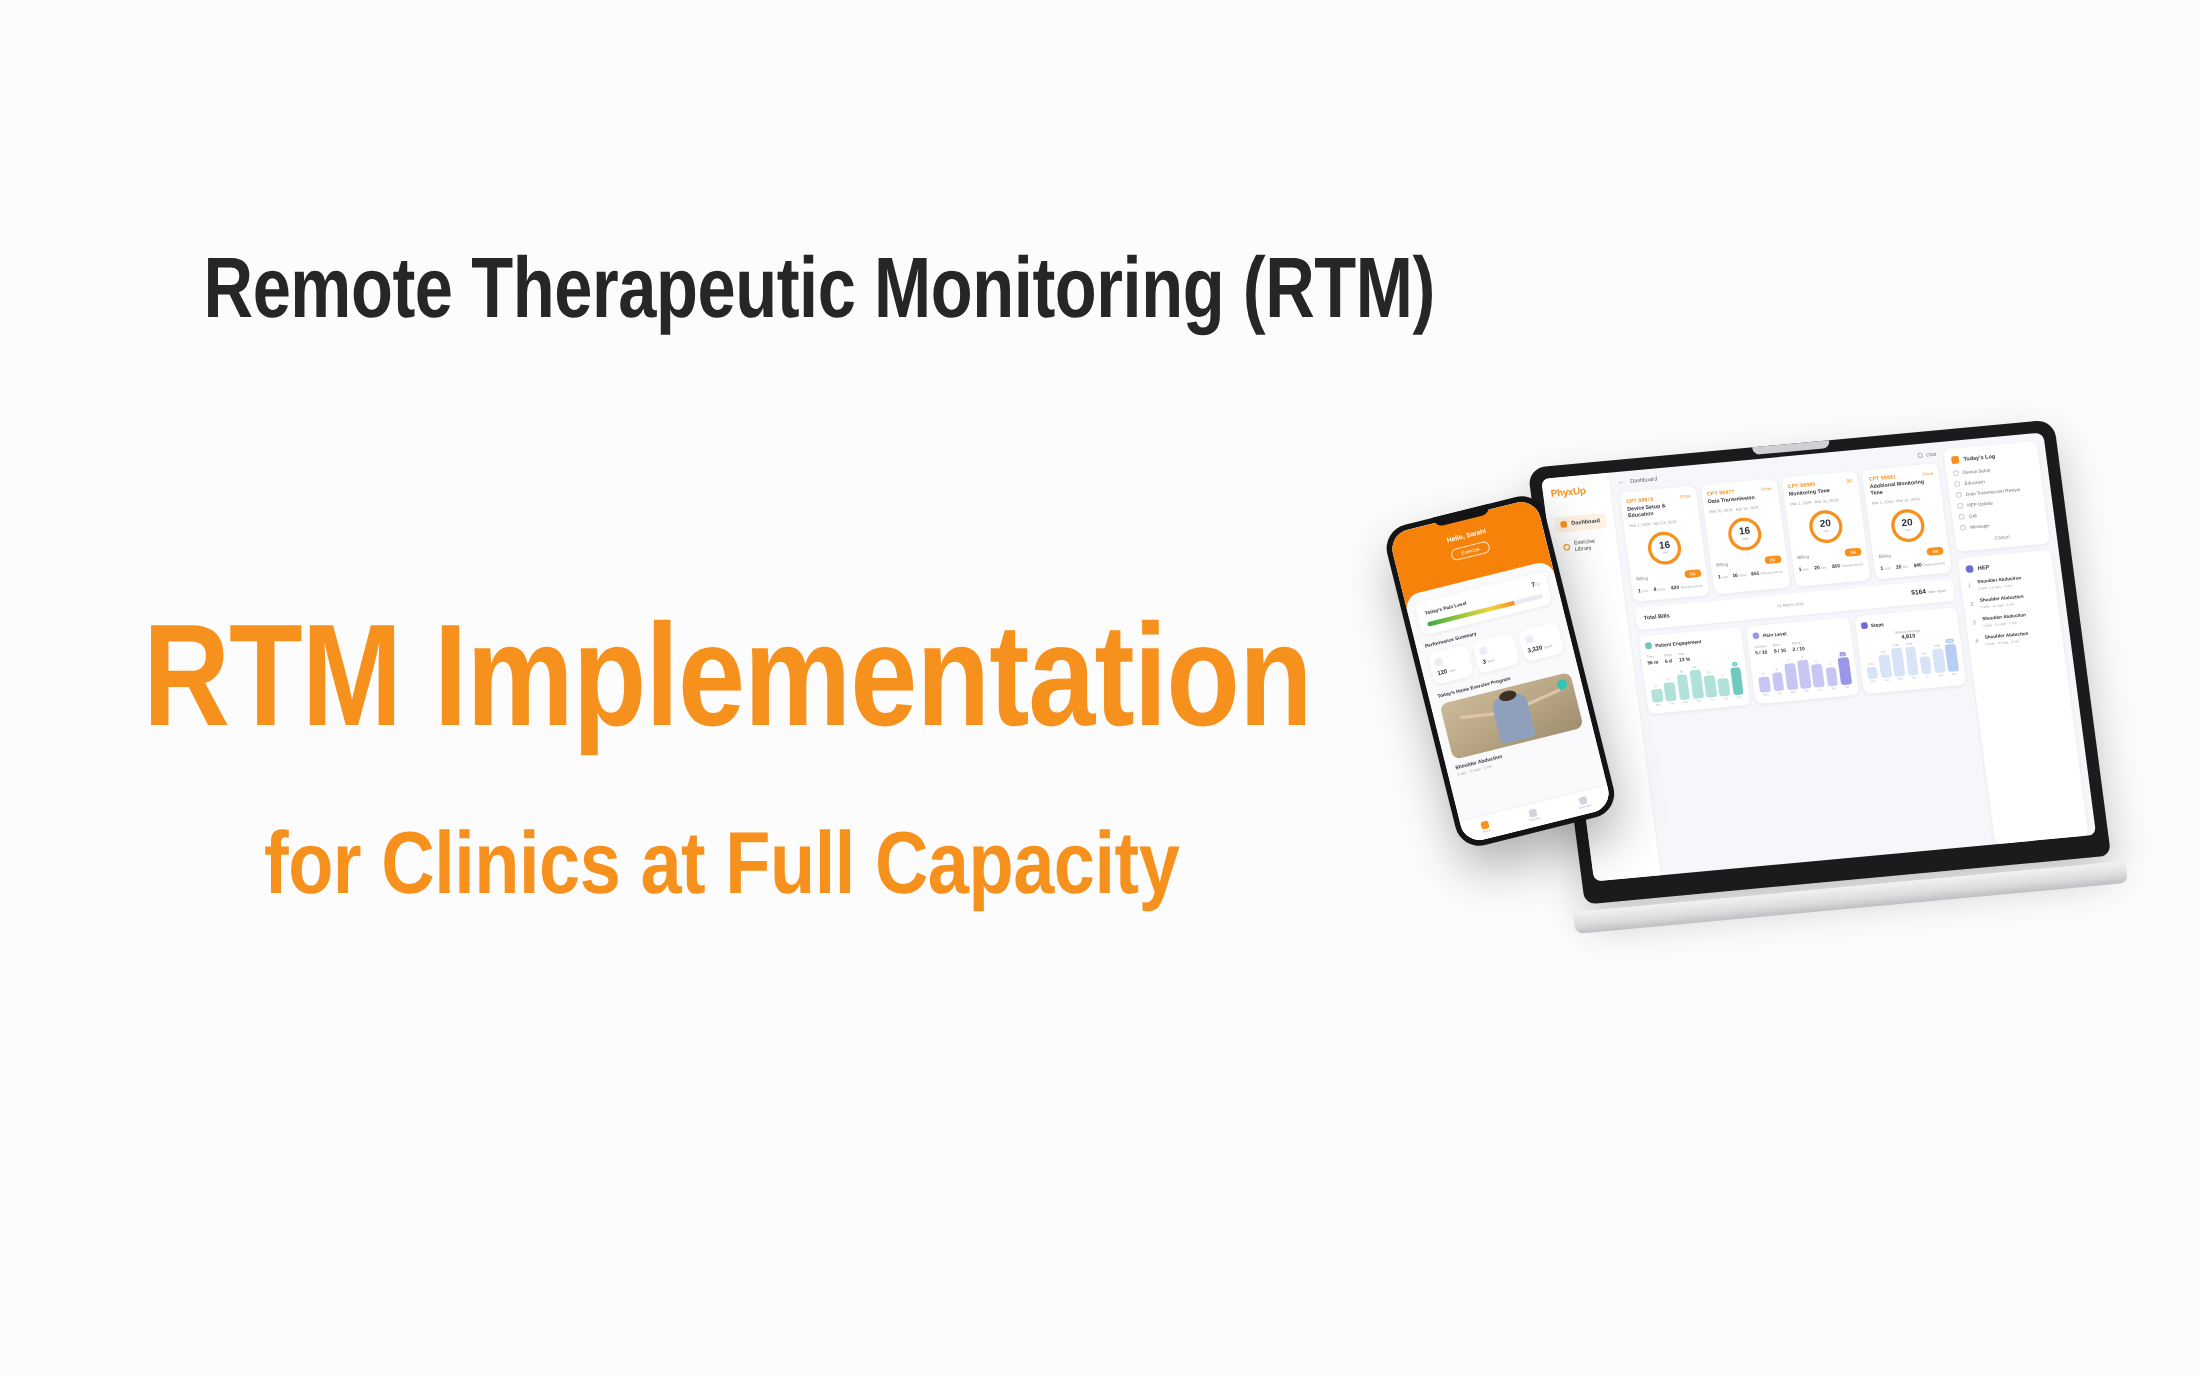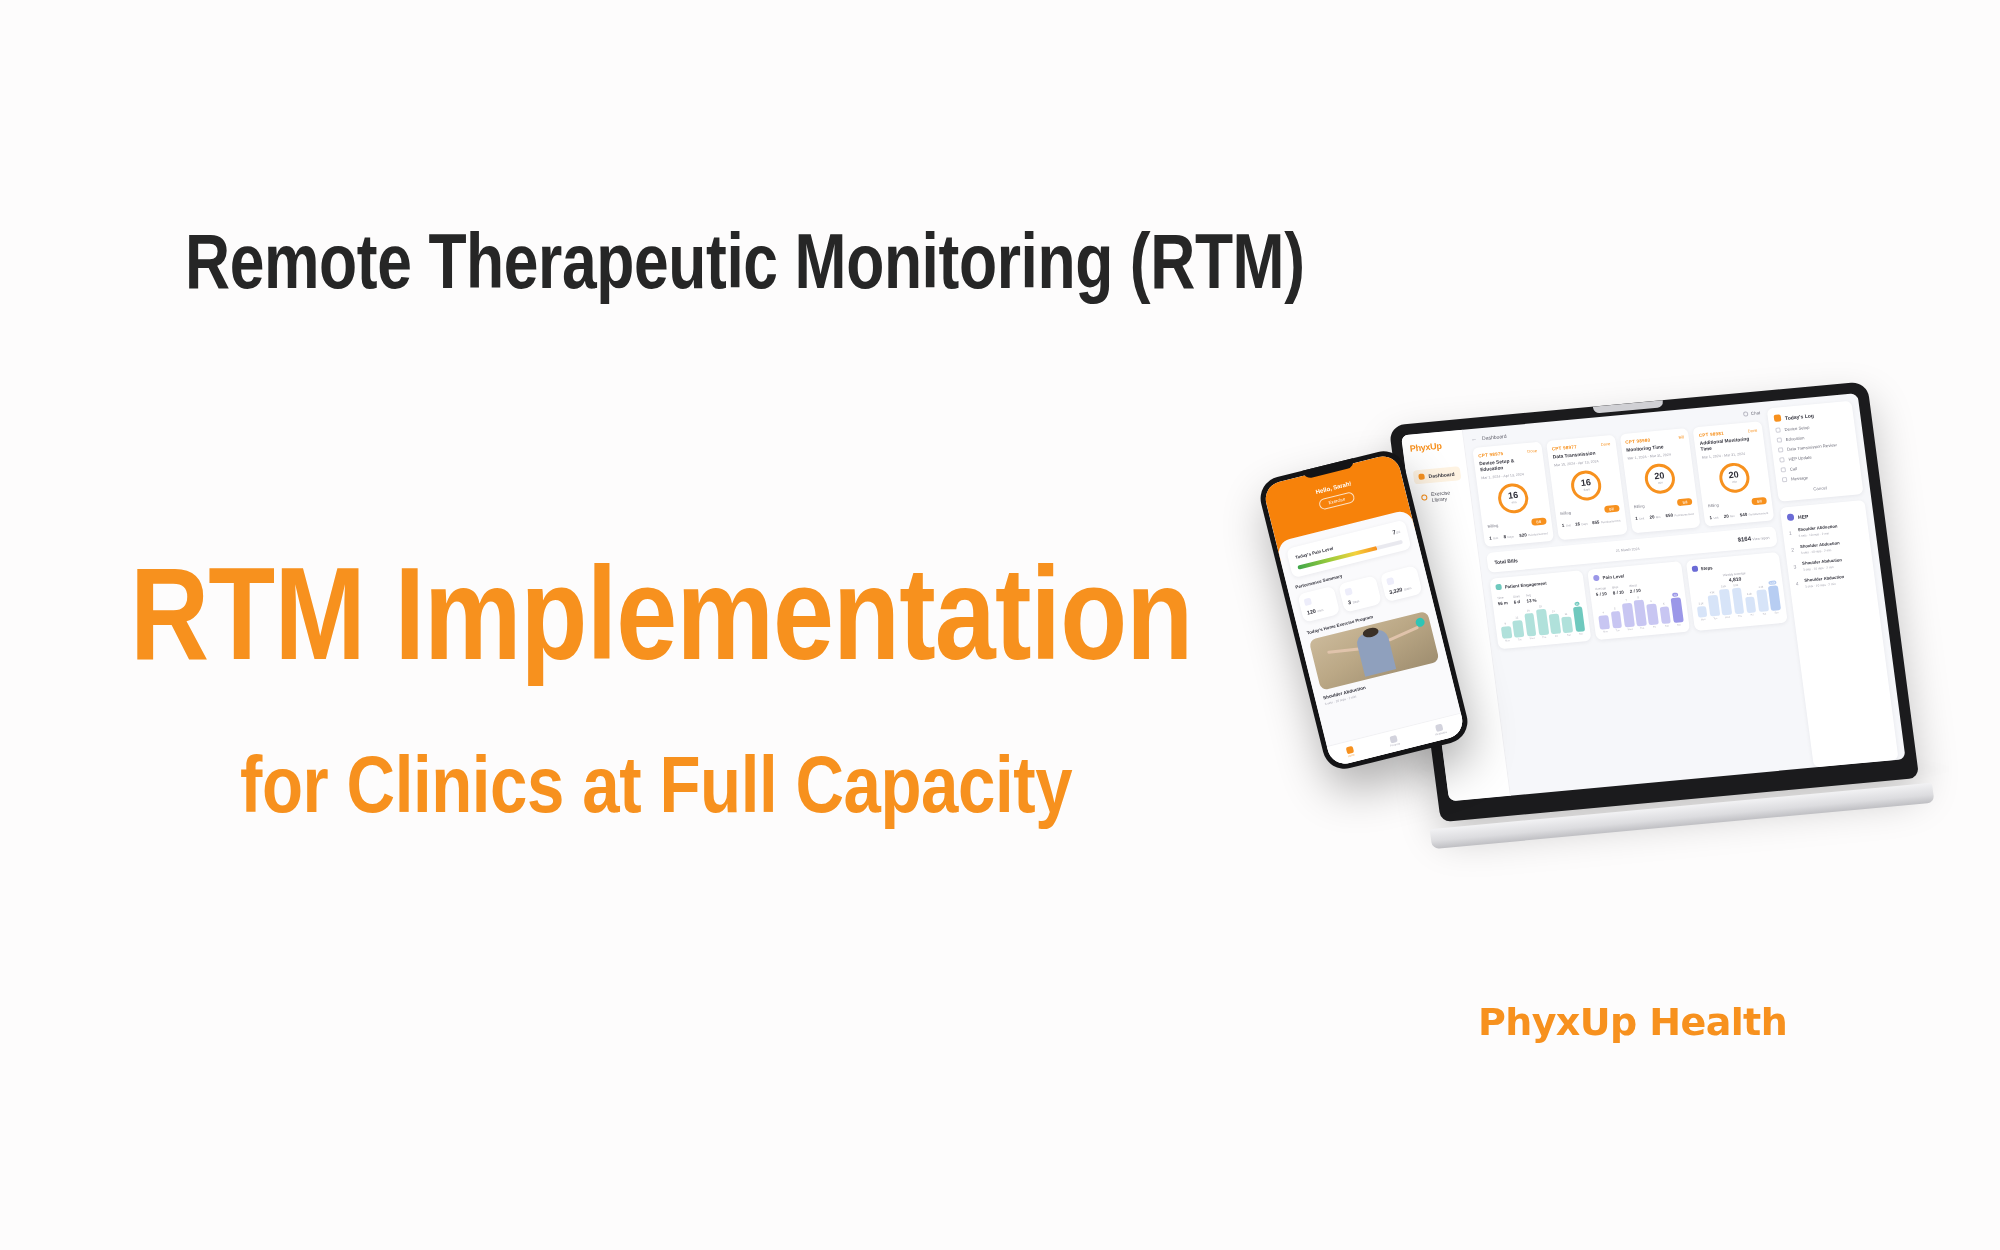--- a/index.html
+++ b/index.html
@@ -224,21 +224,20 @@
   }
 </style>
 </head>
 <body>
 
 <div class="slide">
 
   <div class="kicker">Remote Therapeutic Monitoring (RTM)</div>
   <div class="headline">RTM Implementation</div>
   <div class="subline">for Clinics at Full Capacity</div>
-  <div class="brand">PhyxUp Health</div>
 
   <div class="devices">
 
     <div class="shadow-pad"></div>
 
     <div class="laptop">
       <div class="laptop-lid">
         <div class="laptop-notch"></div>
         <div class="laptop-screen">
 

